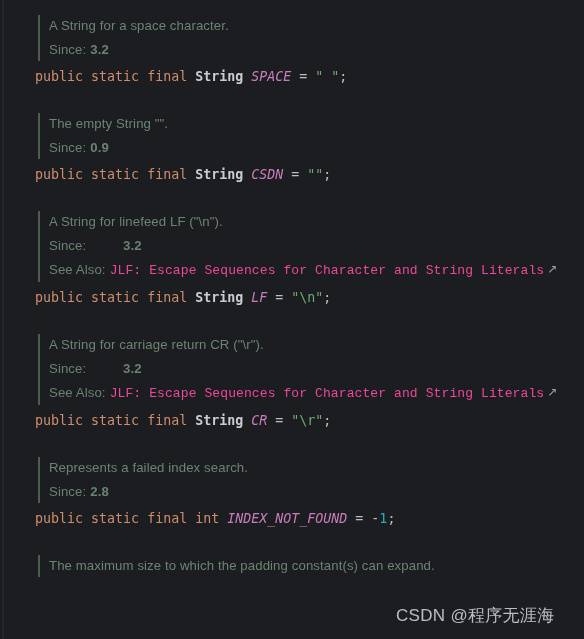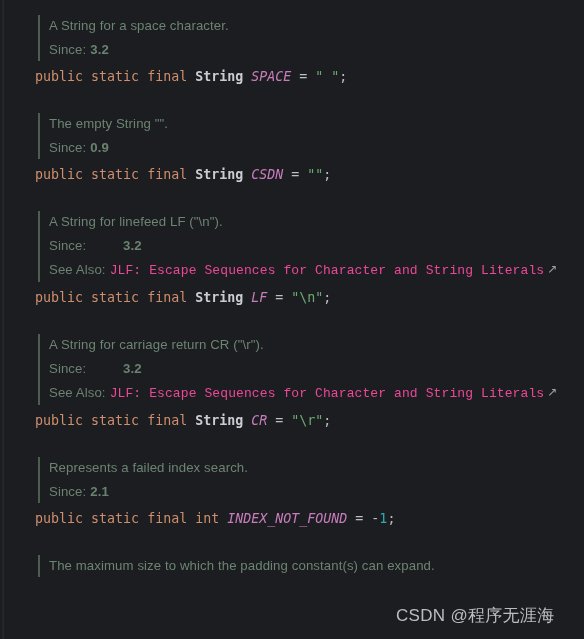--- a/index.html
+++ b/index.html
@@ -198,21 +198,21 @@
           <span class="doclink">JLF: Escape Sequences for Character and String Literals</span>
           <span class="extlink-icon">↗</span>
         </div>
       </div>
       <div class="codeline"><span class="kw">public</span><span class="op"> </span><span class="kw">static</span><span class="op"> </span><span class="kw">final</span><span class="op"> </span><span class="type">String</span><span class="op"> </span><span class="cnst">CR</span><span class="op"> = </span><span class="str">"\r"</span><span class="op">;</span></div>
       <div class="blockgap"></div>
       <div class="docblock">
         <div class="docline summary">Represents a failed index search.</div>
         <div class="tagrow">
           <span class="tagname">Since:</span>
-          <span class="tagvalue">2.1</span>
+          <span class="tagvalue">2.8</span>
         </div>
       </div>
       <div class="codeline"><span class="kw">public</span><span class="op"> </span><span class="kw">static</span><span class="op"> </span><span class="kw">final</span><span class="op"> </span><span class="kw">int</span><span class="op"> </span><span class="cnst">INDEX_NOT_FOUND</span><span class="op"> = </span><span class="op">-</span><span class="num">1</span><span class="op">;</span></div>
       <div class="blockgap"></div>
       <div class="docblock">
         <div class="docline summary">The maximum size to which the padding constant(s) can expand.</div>
       </div>
     </div>
 
   <div class="watermark">CSDN @程序无涯海</div>

